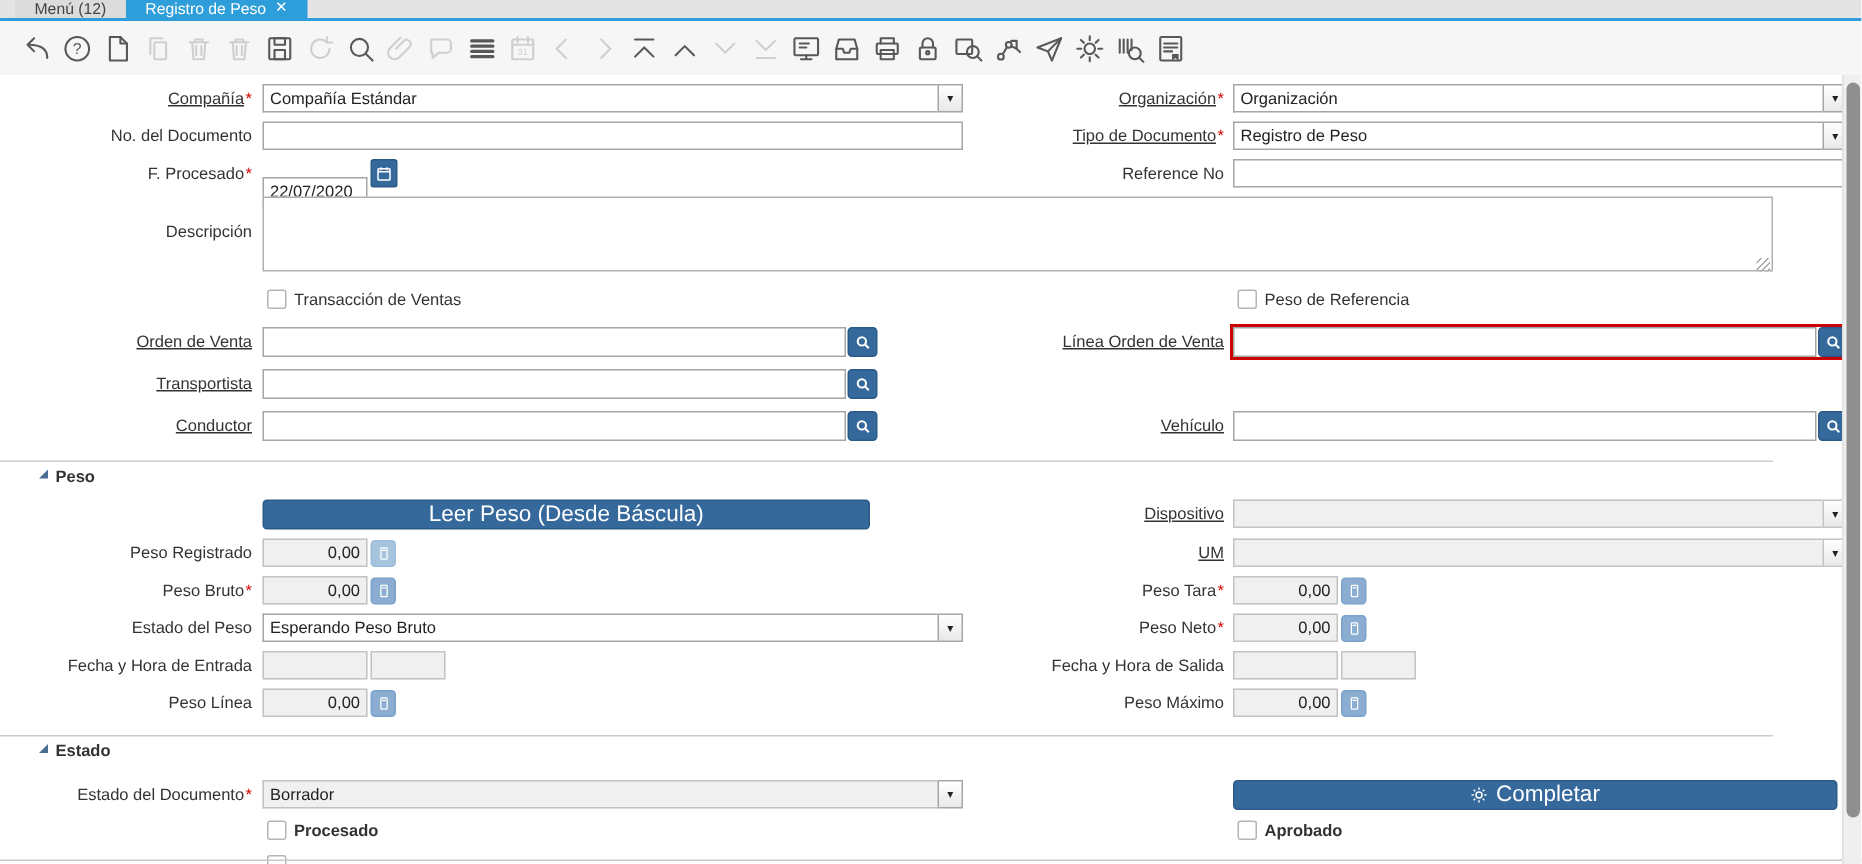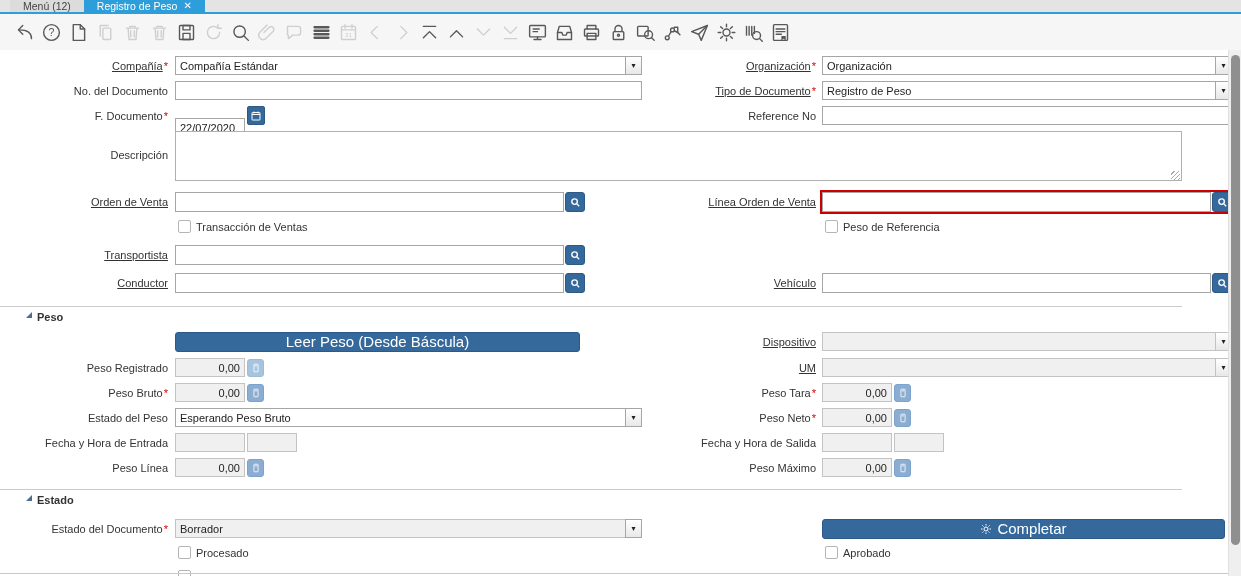--- a/index.html
+++ b/index.html
@@ -307,41 +307,54 @@
     <div class="lbl-r"><span class="zoomable">Tipo de Documento</span><span class="req">*</span></div>
     <div class="fld-r">
         <div class="combo">
       <input value="Registro de Peso" style="">
       <span class="cbtn">▾</span>
         </div>
       </div>
   </div>
 
   <div class="frow">
-    <div class="lbl-l"><span>F. Documento</span><span class="req">*</span></div>
+    <div class="lbl-l"><span>F. Procesado</span><span class="req">*</span></div>
     <div class="fld-l">
       <input class="num" style="text-align: left; margin-top: 24px;" value="22/07/2020">
       <span class="calbtn">
         <svg viewBox="0 0 24 24" fill="none" stroke="currentColor" stroke-width="2">
             <rect x="4" y="5" width="16" height="15" rx="1"></rect>
             <path d="M4 9h16M8 3v4M16 3v4"></path>
           </svg>
       </span>
     </div>
     <div class="lbl-r"><span>Reference No</span></div>
     <div class="fld-r">
         <input style="width: 100%;" value="">
       </div>
   </div>
 
   <div class="descrow">
     <div class="lbl-l"><span>Descripción</span></div>
     <div class="descwrap">
       <textarea style=""></textarea>
       <span class="resize-handle"></span>
+    </div>
+  </div>
+
+  <div class="frow" style="height:15px; margin-bottom:10px;">
+    <div class="lbl-l"></div>
+    <div class="fld-l checkwrap">
+      <span class="checkbox"></span>
+      <span>Transacción de Ventas</span>
+    </div>
+    <div class="lbl-r"></div>
+    <div class="fld-r checkwrap">
+      <span class="checkbox"></span>
+      <span>Peso de Referencia</span>
     </div>
   </div>
 
   <div class="frow" style="height:22px;">
     <div class="lbl-l"><span class="zoomable">Orden de Venta</span></div>
     <div class="fld-l">
         <div class="searchfld">
       <input value="" style="">
       <span class="sbtn">
             <svg viewBox="0 0 24 24" fill="none" stroke="currentColor" stroke-width="3">
@@ -358,33 +371,20 @@
       <span class="sbtn">
             <svg viewBox="0 0 24 24" fill="none" stroke="currentColor" stroke-width="3">
               <circle cx="10" cy="10" r="6"></circle>
               <path d="M15 15l5 5"></path>
             </svg>
           </span>
         </div>
       </div>
   </div>
 
-  <div class="frow" style="height:15px; margin-bottom:10px;">
-    <div class="lbl-l"></div>
-    <div class="fld-l checkwrap">
-      <span class="checkbox"></span>
-      <span>Transacción de Ventas</span>
-    </div>
-    <div class="lbl-r"></div>
-    <div class="fld-r checkwrap">
-      <span class="checkbox"></span>
-      <span>Peso de Referencia</span>
-    </div>
-  </div>
-
   <div class="frow" style="height:22px;">
     <div class="lbl-l"><span class="zoomable">Transportista</span></div>
     <div class="fld-l">
         <div class="searchfld">
       <input value="" style="">
       <span class="sbtn">
             <svg viewBox="0 0 24 24" fill="none" stroke="currentColor" stroke-width="3">
               <circle cx="10" cy="10" r="6"></circle>
               <path d="M15 15l5 5"></path>
             </svg>
@@ -564,21 +564,21 @@
         <button class="bigbtn" style="width:403px">
       <svg viewBox="0 0 24 24" fill="none" stroke="currentColor" stroke-width="2">
             <circle cx="12" cy="12" r="4"></circle>
             <path d="M12 2v3M12 19v3M2 12h3M19 12h3M4.9 4.9l2.1 2.1M17 17l2.1 2.1M19.1 4.9L17 7M7 17l-2.1 2.1"></path>
           </svg>
       <span>Completar</span>
         </button>
       </div>
   </div>
 
-  <div class="frow" style="height:15px; margin-top:4px;">
+  <div class="frow" style="height:15px; margin-top:4px;font-weight:bold;">
     <div class="lbl-l"></div>
     <div class="fld-l checkwrap">
       <span class="checkbox"></span>
       <span>Procesado</span>
     </div>
     <div class="lbl-r"></div>
     <div class="fld-r checkwrap">
       <span class="checkbox"></span>
       <span>Aprobado</span>
     </div>

